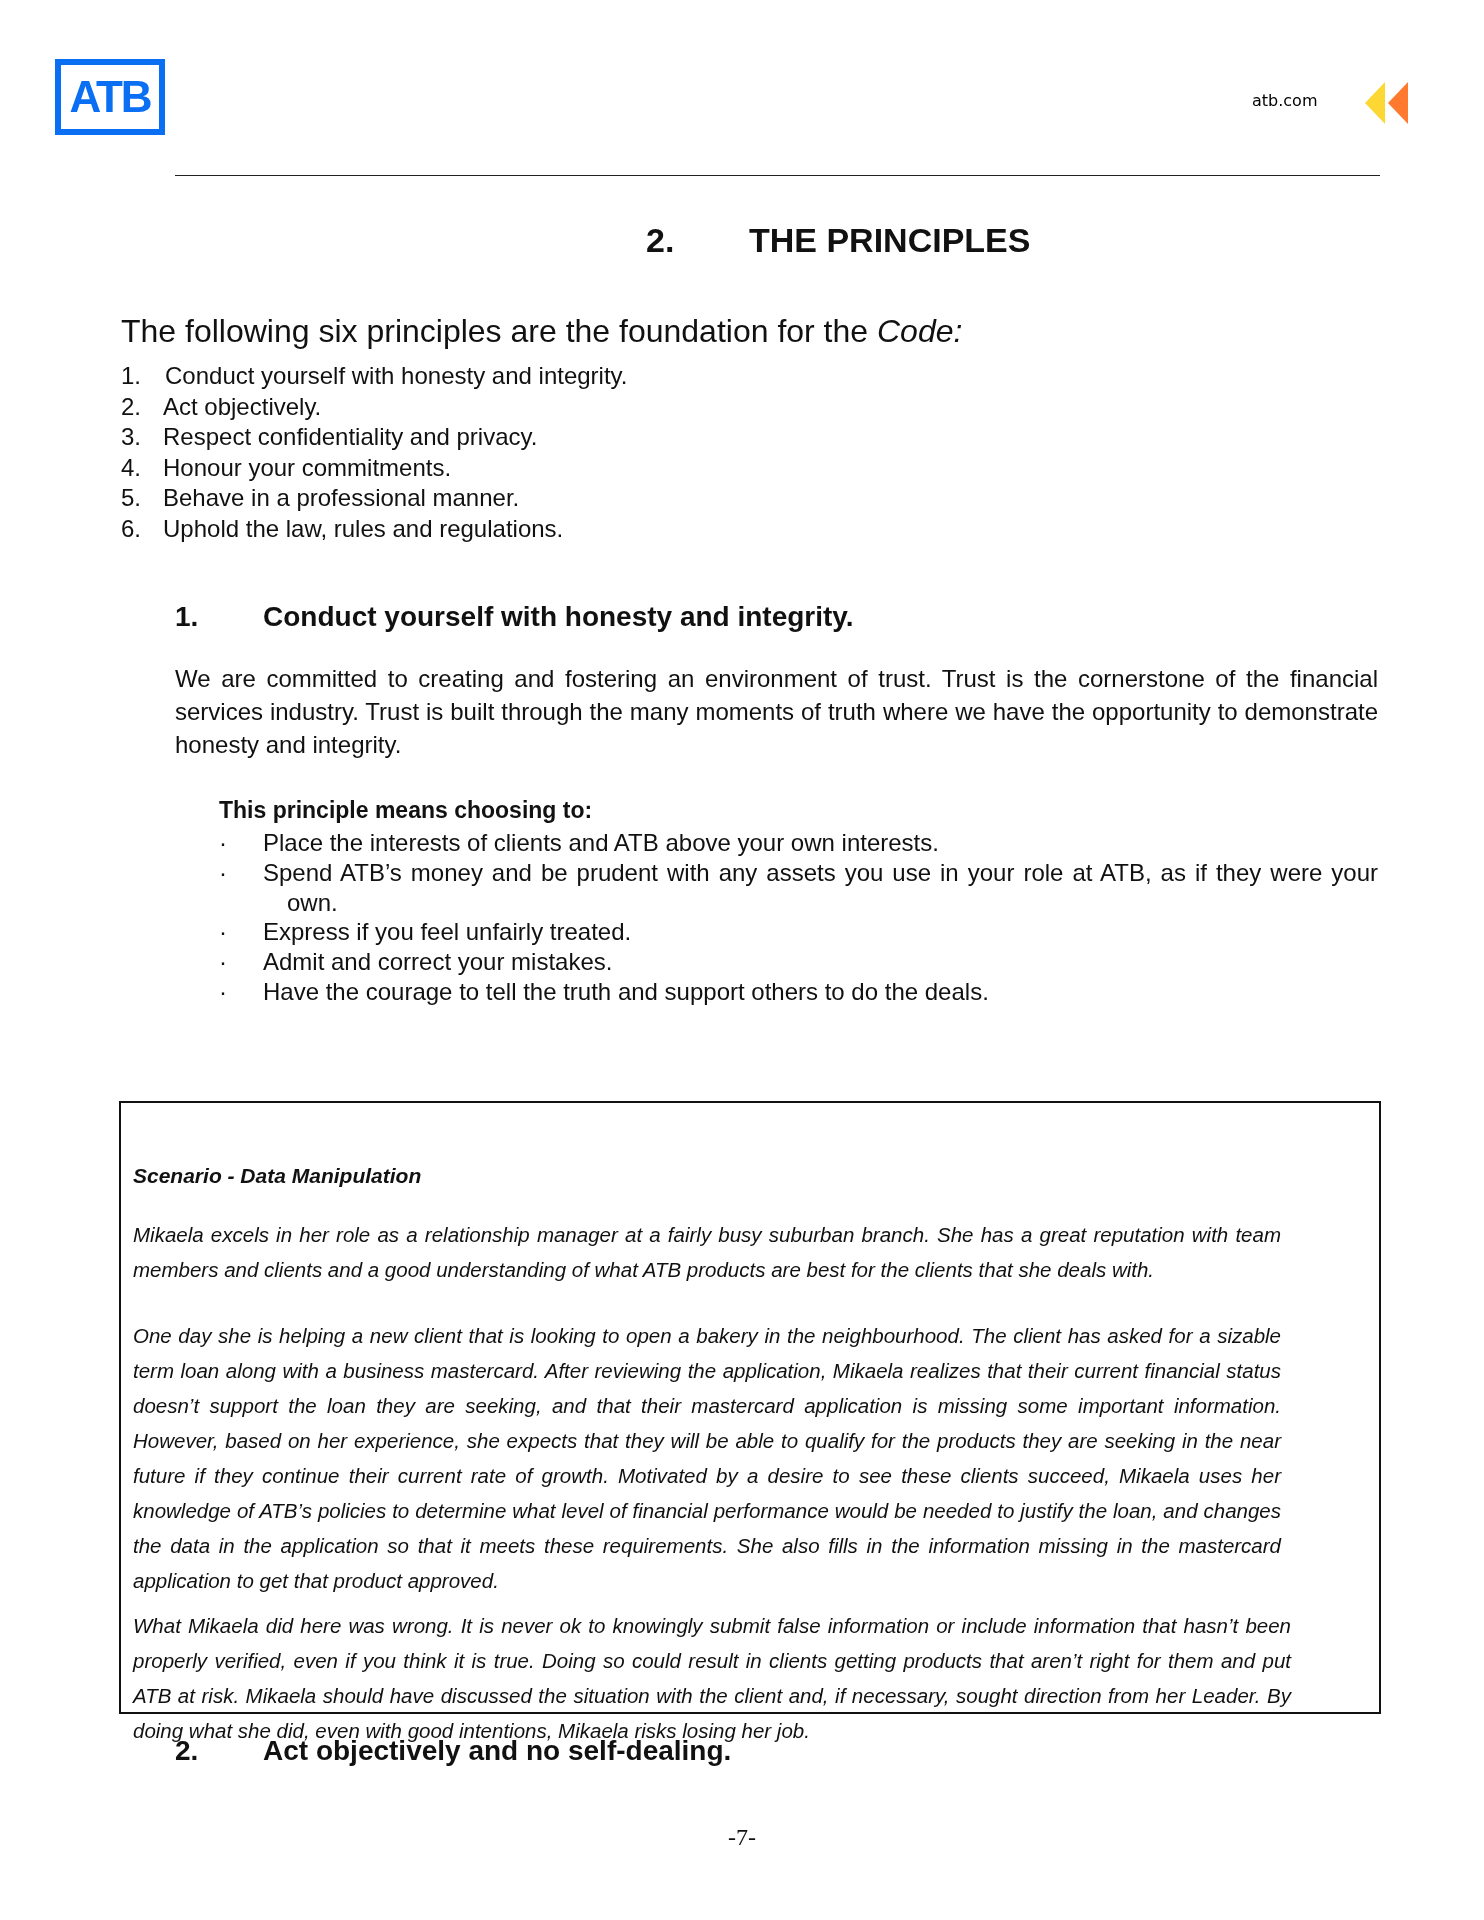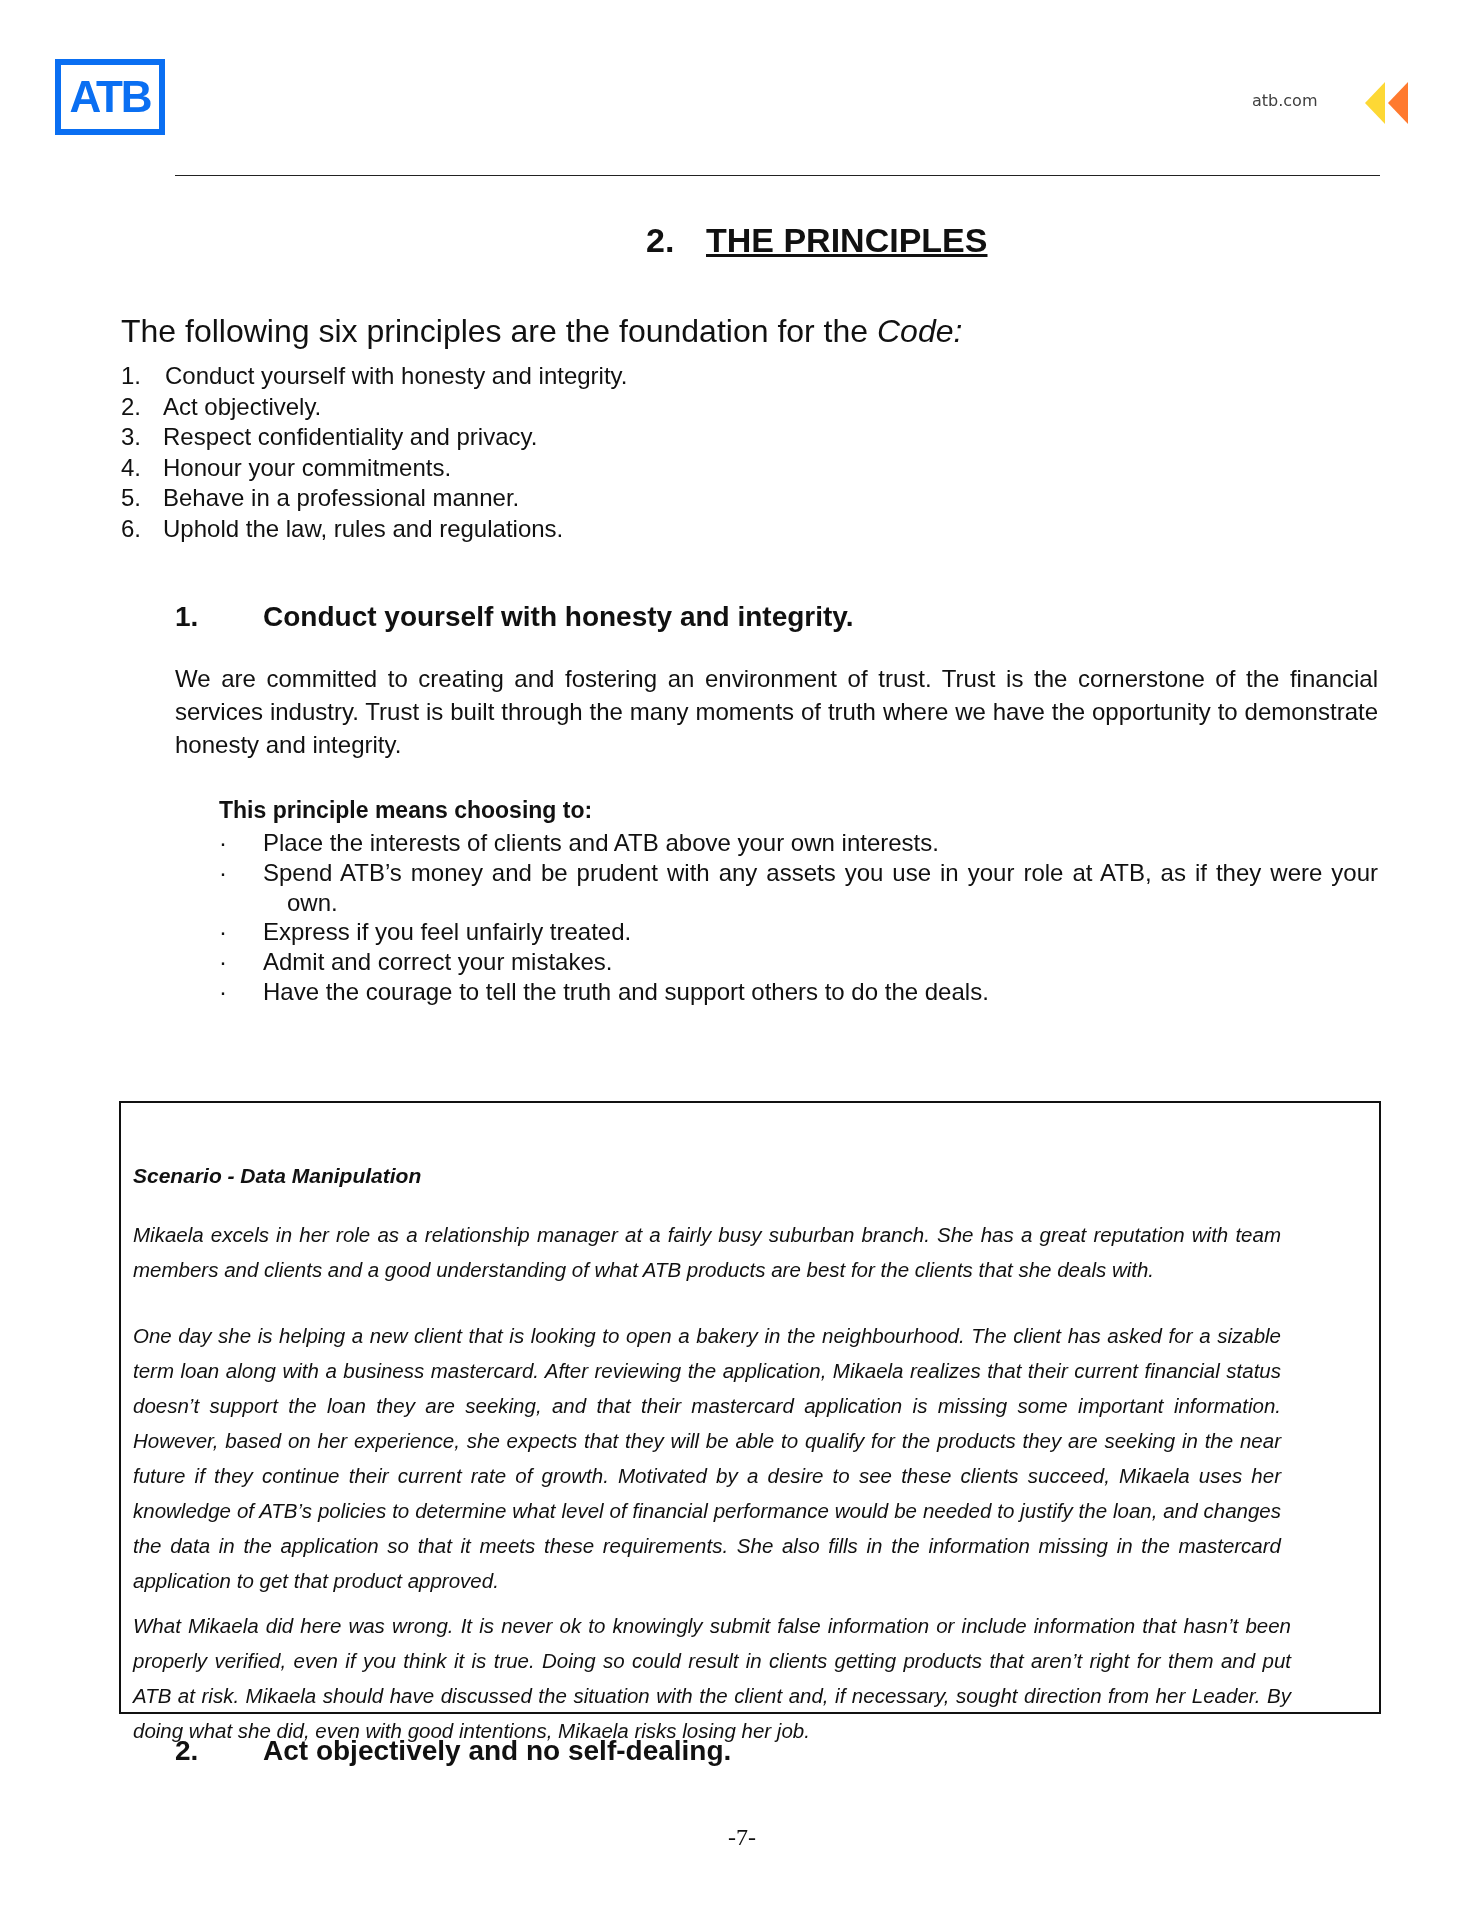--- a/index.html
+++ b/index.html
@@ -2,28 +2,28 @@
 <html><head>
 <meta charset="utf-8">
 <style>
   html, body { margin: 0; padding: 0; background: #ffffff; }
   body { width: 1484px; height: 1920px; position: relative; overflow: hidden; font-family: "Liberation Sans", "DejaVu Sans", sans-serif; color: #111; }
   .abs { position: absolute; }
 
   
   .logo-box { left: 55px; top: 59px; width: 98px; height: 64px; border: 6px solid #0a6ff2; }
   .logo-text { position: absolute; left: 0; right: 0; top: 10px; text-align: center; color: #0a6ff2; font-weight: bold; font-size: 44px; letter-spacing: -2px; line-height: 44px; font-family: "Liberation Sans", sans-serif; }
-  .site-link { left: 1252px; top: 91px; font-size: 16px; color: #404040; text-decoration: none; font-family: "DejaVu Sans", sans-serif; }
+  .site-link { left: 1252px; top: 91px; font-size: 16px; color: #000000; text-decoration: none; font-family: "DejaVu Sans", sans-serif; }
   .arrows { left: 1362px; top: 80px; width: 50px; height: 46px; }
   .rule { left: 175px; top: 175px; width: 1205px; height: 0; border-top: 1.5px solid #222; }
 
   
   .title { top: 220px; font-size: 34px; font-weight: bold; line-height: 40px; }
   .title-num { left: 646px; }
-  .title-text { left: 706px; text-decoration: underline; }
+  .title-text { left: 749px; }
 
   .intro { left: 121px; top: 316px; font-size: 32px; line-height: 30px; }
   .intro em { font-style: italic; }
 
   .plist { left: 121px; top: 361px; font-size: 24px; line-height: 30.6px; margin: 0; padding: 0; list-style: none; }
   .plist li { display: flex; }
   .plist .num { width: 42px; display: inline-block; }
 
   .h2 { font-size: 28px; font-weight: bold; line-height: 34px; }
   .h2 .num { position: absolute; left: 0; }

